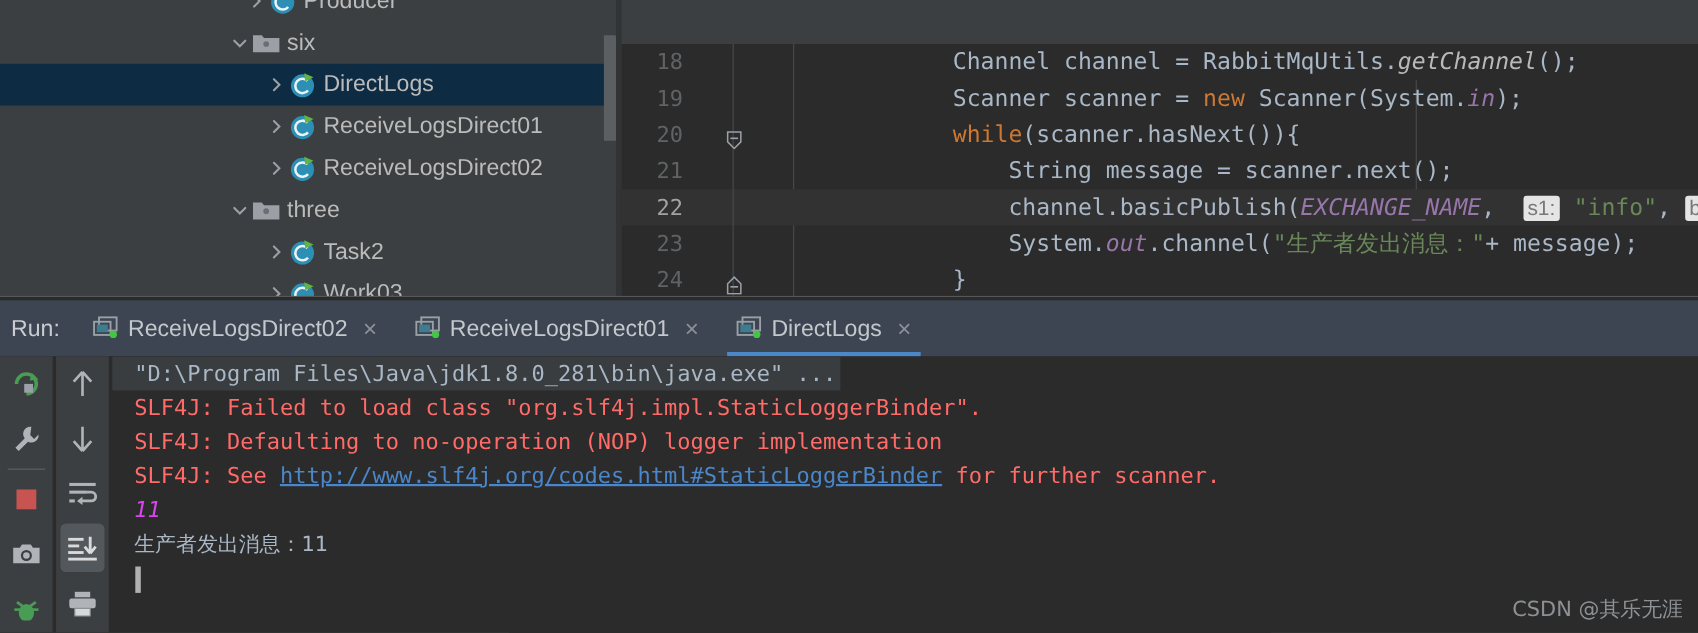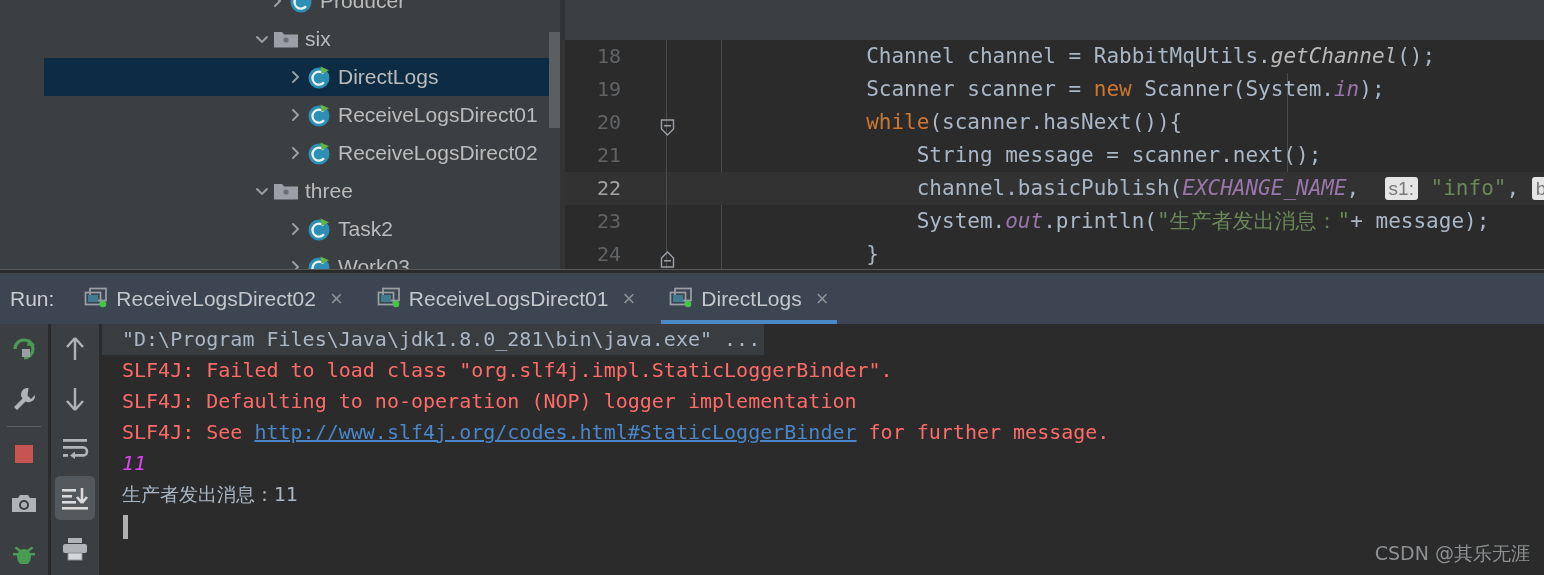--- a/index.html
+++ b/index.html
@@ -21,21 +21,20 @@
     width: 1544px; height: 272px;
     background: #3c3f41;
   }
 
   
   .project-tree {
     position: absolute; left: 0; top: 0;
     width: 560px; height: 272px;
     background: #3c3f41;
     overflow: hidden;
-    padding-left: 44px;
   }
   .tree-row {
     position: relative;
     height: 38px;
     display: flex;
     align-items: center;
     white-space: nowrap;
   }
   .tree-row.selected { background: #0d2b42; }
   .tree-indent { display: inline-block; flex: 0 0 auto; }
@@ -427,21 +426,21 @@
       <div class="gutter-line2"></div>
       <div id="editor-lines">
           <div class="ed-line"><span class="gutter-num">18</span><span class="gutter-line"></span><span class="code"><span>        Channel channel = </span><span>RabbitMqUtils</span><span>.</span><span class="stat">getChannel</span><span>();</span></span></div>
           <div class="ed-line"><span class="gutter-num">19</span><span class="gutter-line"></span><span class="code"><span>        Scanner scanner = </span><span class="kw">new</span><span> Scanner(System.</span><span class="fld">in</span><span>);</span></span></div>
           <div class="ed-line"><span class="gutter-num">20</span><span class="gutter-line"></span><span class="fold" style="top: 8px;"><svg width="15" height="17" viewBox="0 0 15 17">
                 <path d="M1.5 1 h12 v9 l-6 6 l-6 -6 z" fill="none" stroke="#9aa0a6" stroke-width="1.4"></path>
                 <rect x="4" y="6" width="7" height="1.5" fill="#9aa0a6"></rect>
               </svg></span><span class="code"><span>        </span><span class="kw">while</span><span>(scanner.hasNext()){</span></span></div>
           <div class="ed-line"><span class="gutter-num">21</span><span class="gutter-line"></span><span class="code"><span>            String message = scanner.next();</span></span></div>
           <div class="ed-line current"><span class="gutter-num">22</span><span class="gutter-line"></span><span class="code"><span>            channel.basicPublish(</span><span class="const">EXCHANGE_NAME</span><span>,</span><span>  </span><span class="hint">s1:</span><span> </span><span class="str">"info"</span><span>,</span><span> </span><span class="hint">basicProperties:</span></span></div>
-          <div class="ed-line"><span class="gutter-num">23</span><span class="gutter-line"></span><span class="code"><span>            System.</span><span class="fld">out</span><span>.println(</span><span class="str">"生产者发出消息："</span><span>+ message);</span></span></div>
+          <div class="ed-line"><span class="gutter-num">23</span><span class="gutter-line"></span><span class="code"><span>            System.</span><span class="fld">out</span><span>.channel(</span><span class="str">"生产者发出消息："</span><span>+ message);</span></span></div>
           <div class="ed-line"><span class="gutter-num">24</span><span class="gutter-line"></span><span class="fold" style="top: 8px;"><svg width="15" height="17" viewBox="0 0 15 17">
                 <path d="M1.5 16 h12 v-9 l-6 -6 l-6 6 z" fill="none" stroke="#9aa0a6" stroke-width="1.4"></path>
                 <rect x="4" y="9" width="7" height="1.5" fill="#9aa0a6"></rect>
               </svg></span><span class="code"><span>        }</span></span></div>
           <div class="ed-line"><span class="gutter-num">25</span><span class="gutter-line"></span><span class="fold" style="top: 8px;"><svg width="15" height="17" viewBox="0 0 15 17">
                 <path d="M1.5 16 h12 v-9 l-6 -6 l-6 6 z" fill="none" stroke="#9aa0a6" stroke-width="1.4"></path>
                 <rect x="4" y="9" width="7" height="1.5" fill="#9aa0a6"></rect>
               </svg></span><span class="code"><span>    }</span></span></div>
           <div class="ed-line"><span class="gutter-num">26</span><span class="gutter-line"></span><span class="code"><span>}</span></span></div>
         </div>
@@ -565,21 +564,21 @@
         </svg>
       </div>
     </div>
     <div class="tb-sep-v2"></div>
 
     <div class="console">
       <div id="console-lines">
           <div style="height: 31px; line-height: 31px;"><span class="cline first" style="display: inline-block;"><span>"D:\Program Files\Java\jdk1.8.0_281\bin\java.exe" ...</span></span></div>
           <div style="height: 31px; line-height: 31px;"><span class="cline" style="display: inline-block;"><span class="c-red">SLF4J: Failed to load class "org.slf4j.impl.StaticLoggerBinder".</span></span></div>
           <div style="height: 31px; line-height: 31px;"><span class="cline" style="display: inline-block;"><span class="c-red">SLF4J: Defaulting to no-operation (NOP) logger implementation</span></span></div>
-          <div style="height: 31px; line-height: 31px;"><span class="cline" style="display: inline-block;"><span class="c-red">SLF4J: See </span><span class="c-link">http://www.slf4j.org/codes.html#StaticLoggerBinder</span><span class="c-red"> for further message.</span></span></div>
+          <div style="height: 31px; line-height: 31px;"><span class="cline" style="display: inline-block;"><span class="c-red">SLF4J: See </span><span class="c-link">http://www.slf4j.org/codes.html#StaticLoggerBinder</span><span class="c-red"> for further scanner.</span></span></div>
           <div style="height: 31px; line-height: 31px;"><span class="cline" style="display: inline-block;"><span class="c-green-it">11</span></span></div>
           <div style="height: 31px; line-height: 31px;"><span class="cline" style="display: inline-block;"><span class="c-cn">生产者发出消息：11</span></span></div>
           <div class="cline" style="height: 31px; line-height: 31px;"><span class="caret"></span></div>
         </div>
     </div>
 
     <div class="watermark">CSDN @其乐无涯</div>
   </div>
 
 </div>

